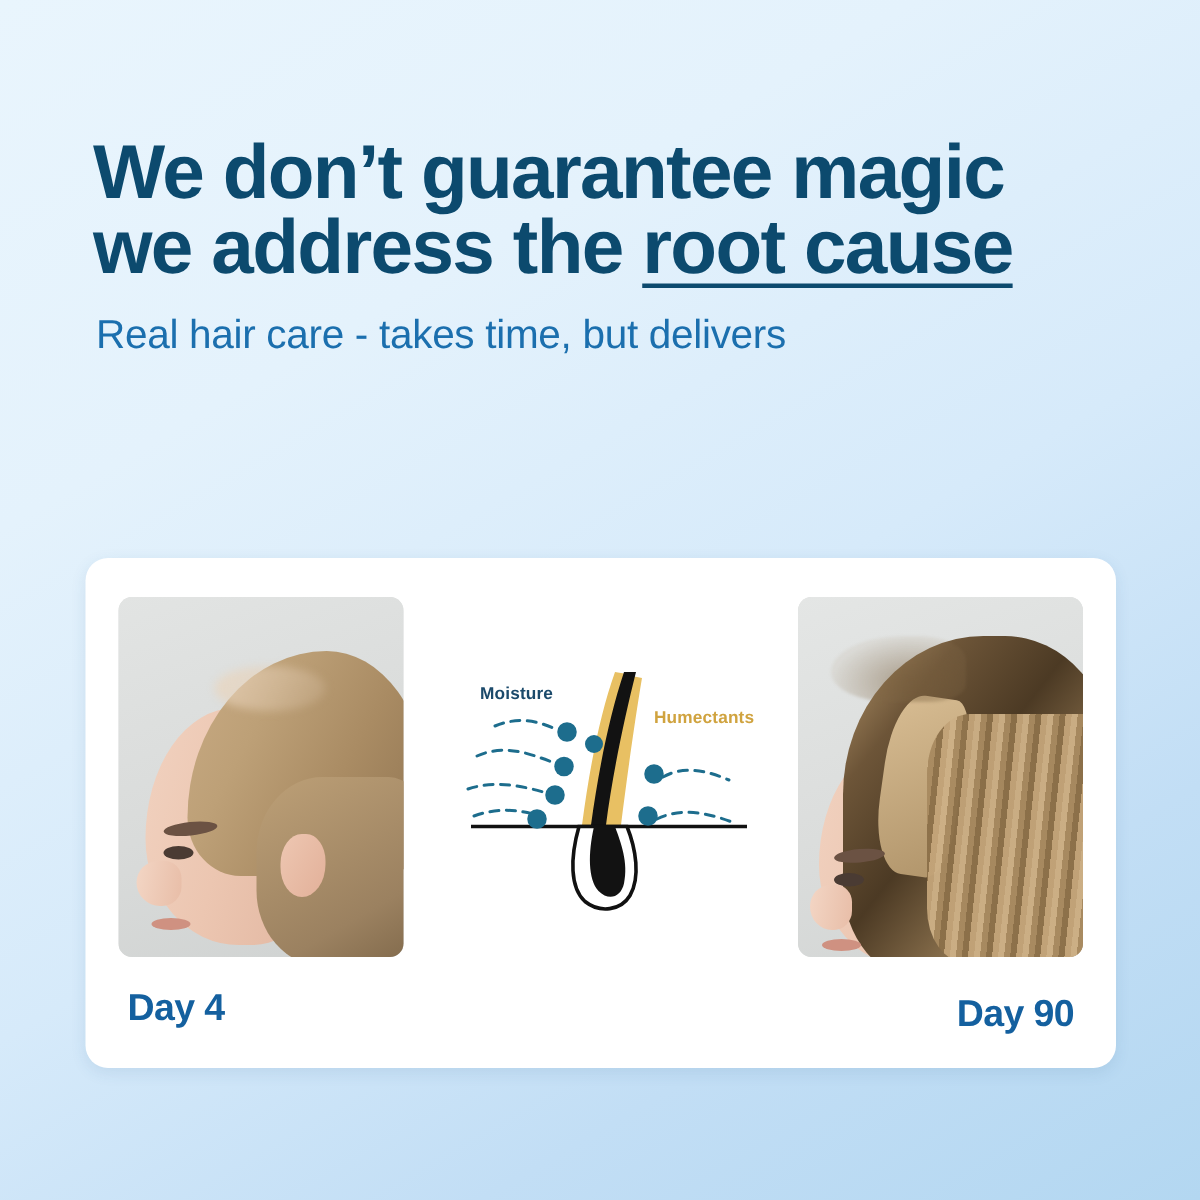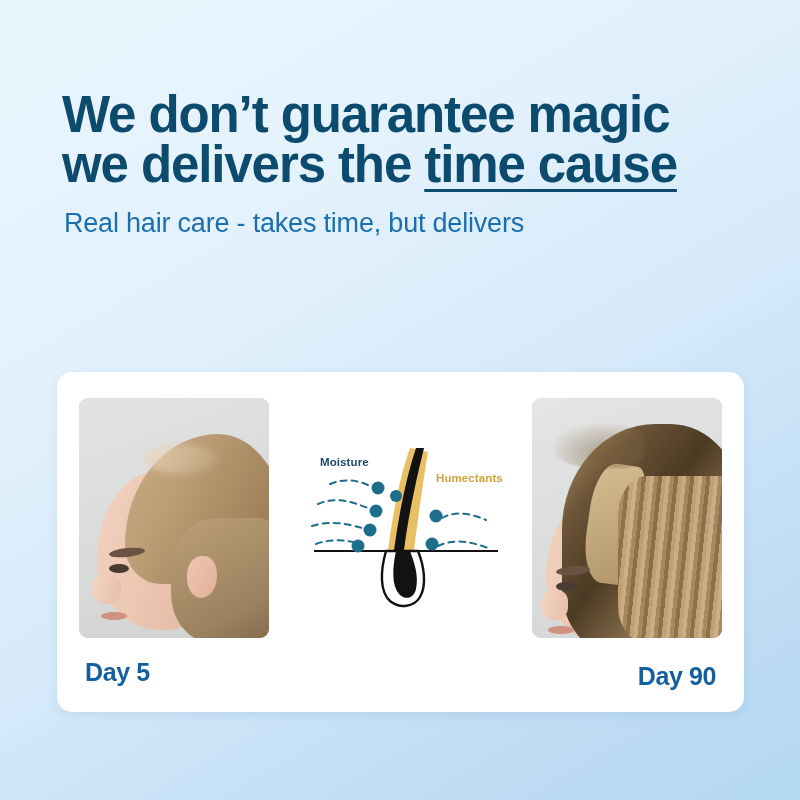--- a/index.html
+++ b/index.html
@@ -239,21 +239,21 @@
     font-weight: bold;
     fill: #d0a33f;
     letter-spacing: 0.1px;
   }
 </style>
 </head>
 <body>
 
 <h1 class="headline">
   <span class="line">We don’t guarantee magic</span>
-  <span class="line"><span>we delivers the </span><span class="underlined">time cause</span></span>
+  <span class="line"><span>we address the </span><span class="underlined">root cause</span></span>
 </h1>
 
 <p class="subhead">
   <span class="line">Real hair care - takes time, but delivers</span>
 </p>
 
 <div class="card">
   <div class="card-inner">
 
     <div class="panel panel-left">
@@ -262,21 +262,21 @@
         <div class="face"></div>
         <div class="hair"></div>
         <div class="hair2"></div>
         <div class="scalp"></div>
         <div class="brow"></div>
         <div class="eye"></div>
         <div class="nose"></div>
         <div class="lip"></div>
         <div class="ear"></div>
       </div>
-      <div class="caption caption-left">Day 5</div>
+      <div class="caption caption-left">Day 4</div>
     </div>
 
     <div class="center-illo">
       <svg width="230" height="185" viewBox="0 0 230 185">
 
         <path d="M126 24 C118 52 110 88 104 124 L92 124 C97 86 104 50 114 22 Z" fill="#e8c063"></path>
         <path d="M132 26 C127 56 122 92 118 124 L106 124 C111 90 116 56 122 24 Z" fill="#e8c063"></path>
 
         <path d="M128 22 C120 54 112 92 108 124 L98 124 C103 88 110 52 120 22 Z" fill="#121212"></path>
 

